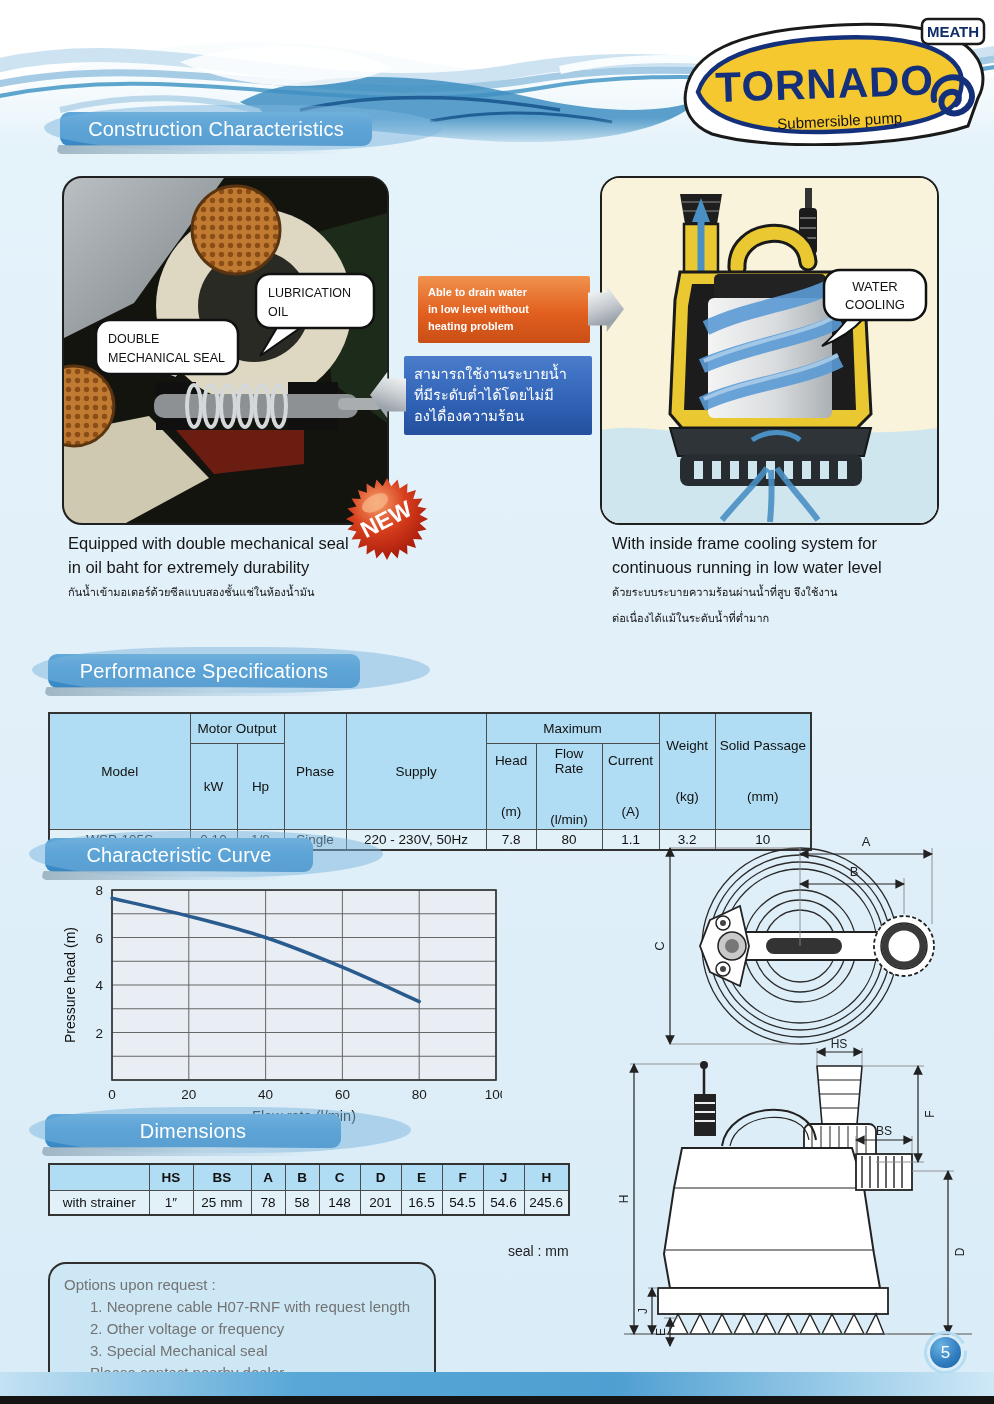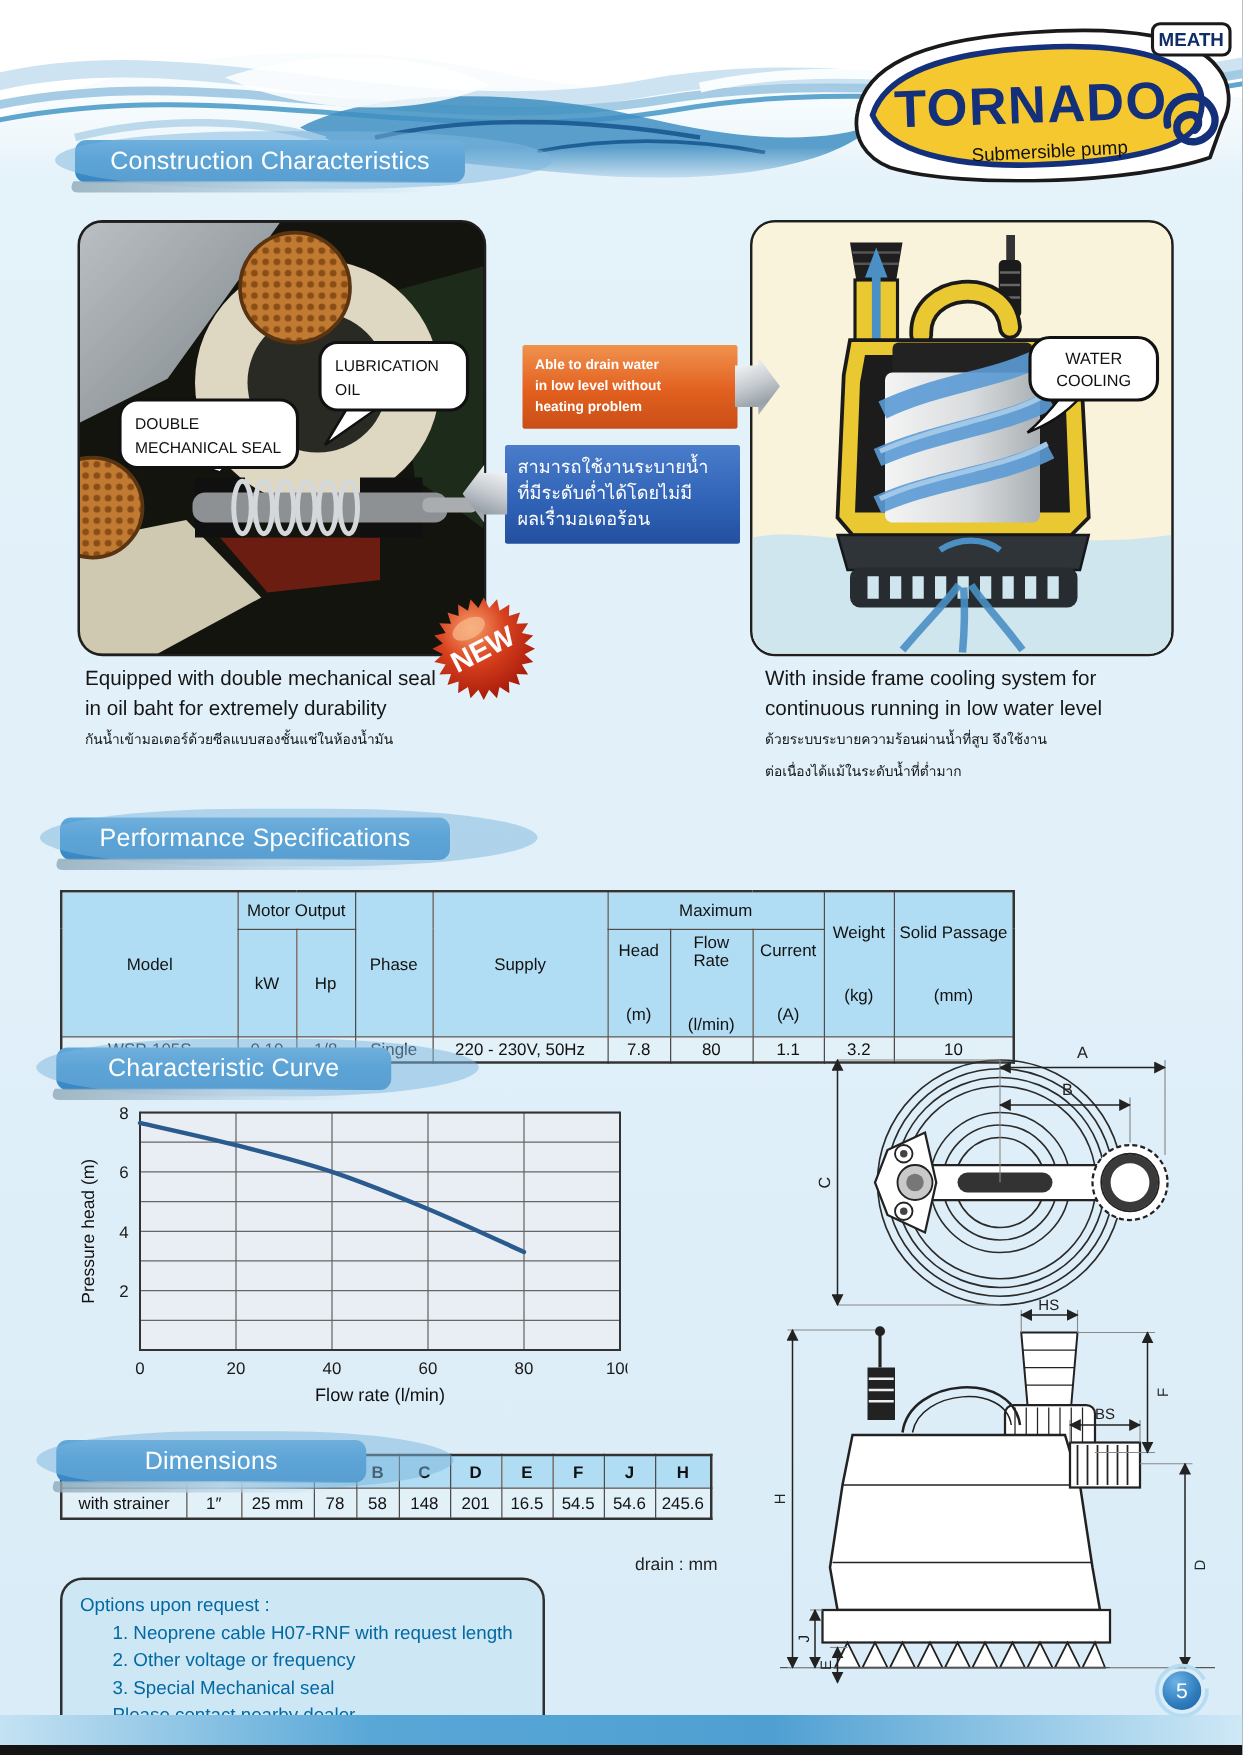--- a/index.html
+++ b/index.html
@@ -50,21 +50,21 @@
   table.spec td{background:#e2f0f8;}
   table.dims th{background:#b0ddf3;font-weight:bold;}
   table.dims td{background:#e2f0f8;}
   table.dims tr.r2 td{background:#d8eaf5;}
   table.spec th .u,table.spec th .l2{display:block;margin-top:36px;}
   td.left,th.left{text-align:left;padding-left:10px;}
   .unit-note{position:absolute;font-size:14px;color:#222;}
   
   .options{
     position:absolute;background:#cde7f5;border:2px solid #2f2f2f;border-radius:18px;
-    padding:10px 14px;font-size:15px;line-height:22px;color:#0369a1;
+    padding:10px 14px;font-size:15px;line-height:22px;color:#737373;
   }
   .options .item{padding-left:26px;}
   .options .foot{padding-left:26px;}
   
   .new-badge{position:absolute;z-index:8;}
   
   .page-num{
     position:absolute;width:31px;height:31px;border-radius:50%;
     background:radial-gradient(circle at 35% 28%,#6cb4e4,#2e7bbd 60%,#1f63a3);
     color:#fff;font-size:17px;display:flex;align-items:center;justify-content:center;z-index:9;
@@ -242,21 +242,21 @@
 
   <div class="arrow-box orange" style="left:418px;top:276px;width:152px">
     <div>Able to drain water</div>
     <div>in low level without</div>
     <div>heating problem</div>
     <div class="chev" style="right:-34px;top:10px"></div>
   </div>
   <div class="arrow-box blue" style="left:404px;top:356px;width:168px">
     <div>สามารถใช้งานระบายน้ำ</div>
     <div>ที่มีระดับต่ำได้โดยไม่มี</div>
-    <div>ผลเรื่ามอเตอร้อน</div>
+    <div>องไดื่องความร้อน</div>
     <div class="chev left" style="left:-34px;top:16px"></div>
   </div>
 
   <svg class="new-badge" style="left:345px;top:477px" width="84" height="84" viewBox="0 0 84 84">
     <defs>
       <radialGradient id="ng" cx="38%" cy="30%" r="75%">
         <stop offset="0" stop-color="#f6a06a"></stop>
           <stop offset=".45" stop-color="#d8401e"></stop>
           <stop offset="1" stop-color="#a31708"></stop>
       </radialGradient>
@@ -416,21 +416,21 @@
     <g stroke="#222" stroke-width="1.2">
       <line x1="152" y1="28" x2="284" y2="28" marker-start="url(#arA)" marker-end="url(#arA)"></line>
       <line x1="152" y1="58" x2="256" y2="58" marker-start="url(#arA)" marker-end="url(#arA)"></line>
       <line x1="22" y1="22" x2="22" y2="218" marker-start="url(#arA)" marker-end="url(#arA)"></line>
     </g>
     <text x="218" y="20" text-anchor="middle" font-size="13" fill="#222">A</text>
     <text x="206" y="50" text-anchor="middle" font-size="13" fill="#222">B</text>
     <text x="12" y="124" text-anchor="middle" font-size="13" fill="#222" transform="rotate(-90 12 120)">C</text>
   </svg>
 
-  <div class="pill" style="left:45px;top:1152px;width:248px">
+  <div class="pill" style="left:45px;top:1114px;width:296px">
     <span>Dimensions</span>
   </div>
 
   <table class="dims abs" style="left:48px;top:1163px;width:520px">
     <colgroup>
       <col style="width:100px">
         <col style="width:44px">
         <col style="width:58px">
         <col style="width:34px">
       <col style="width:34px">
@@ -463,21 +463,21 @@
       <td>58</td>
       <td>148</td>
       <td>201</td>
       <td>16.5</td>
       <td>54.5</td>
       <td>54.6</td>
       <td>245.6</td>
     </tr>
   </tbody>
     </table>
-  <div class="unit-note" style="left:508px;top:1243px">drain : mm</div>
+  <div class="unit-note" style="left:508px;top:1243px">seal : mm</div>
 
   <div class="options" style="left:48px;top:1262px;width:356px">
     <div>Options upon request :</div>
     <div class="item">1. Neoprene cable H07-RNF with request length</div>
     <div class="item">2. Other voltage or frequency</div>
     <div class="item">3. Special Mechanical seal</div>
     <div class="foot">Please contact nearby dealer</div>
   </div>
 
   <svg class="abs" style="left:612px;top:1036px" width="382" height="312" viewBox="0 0 382 312">

